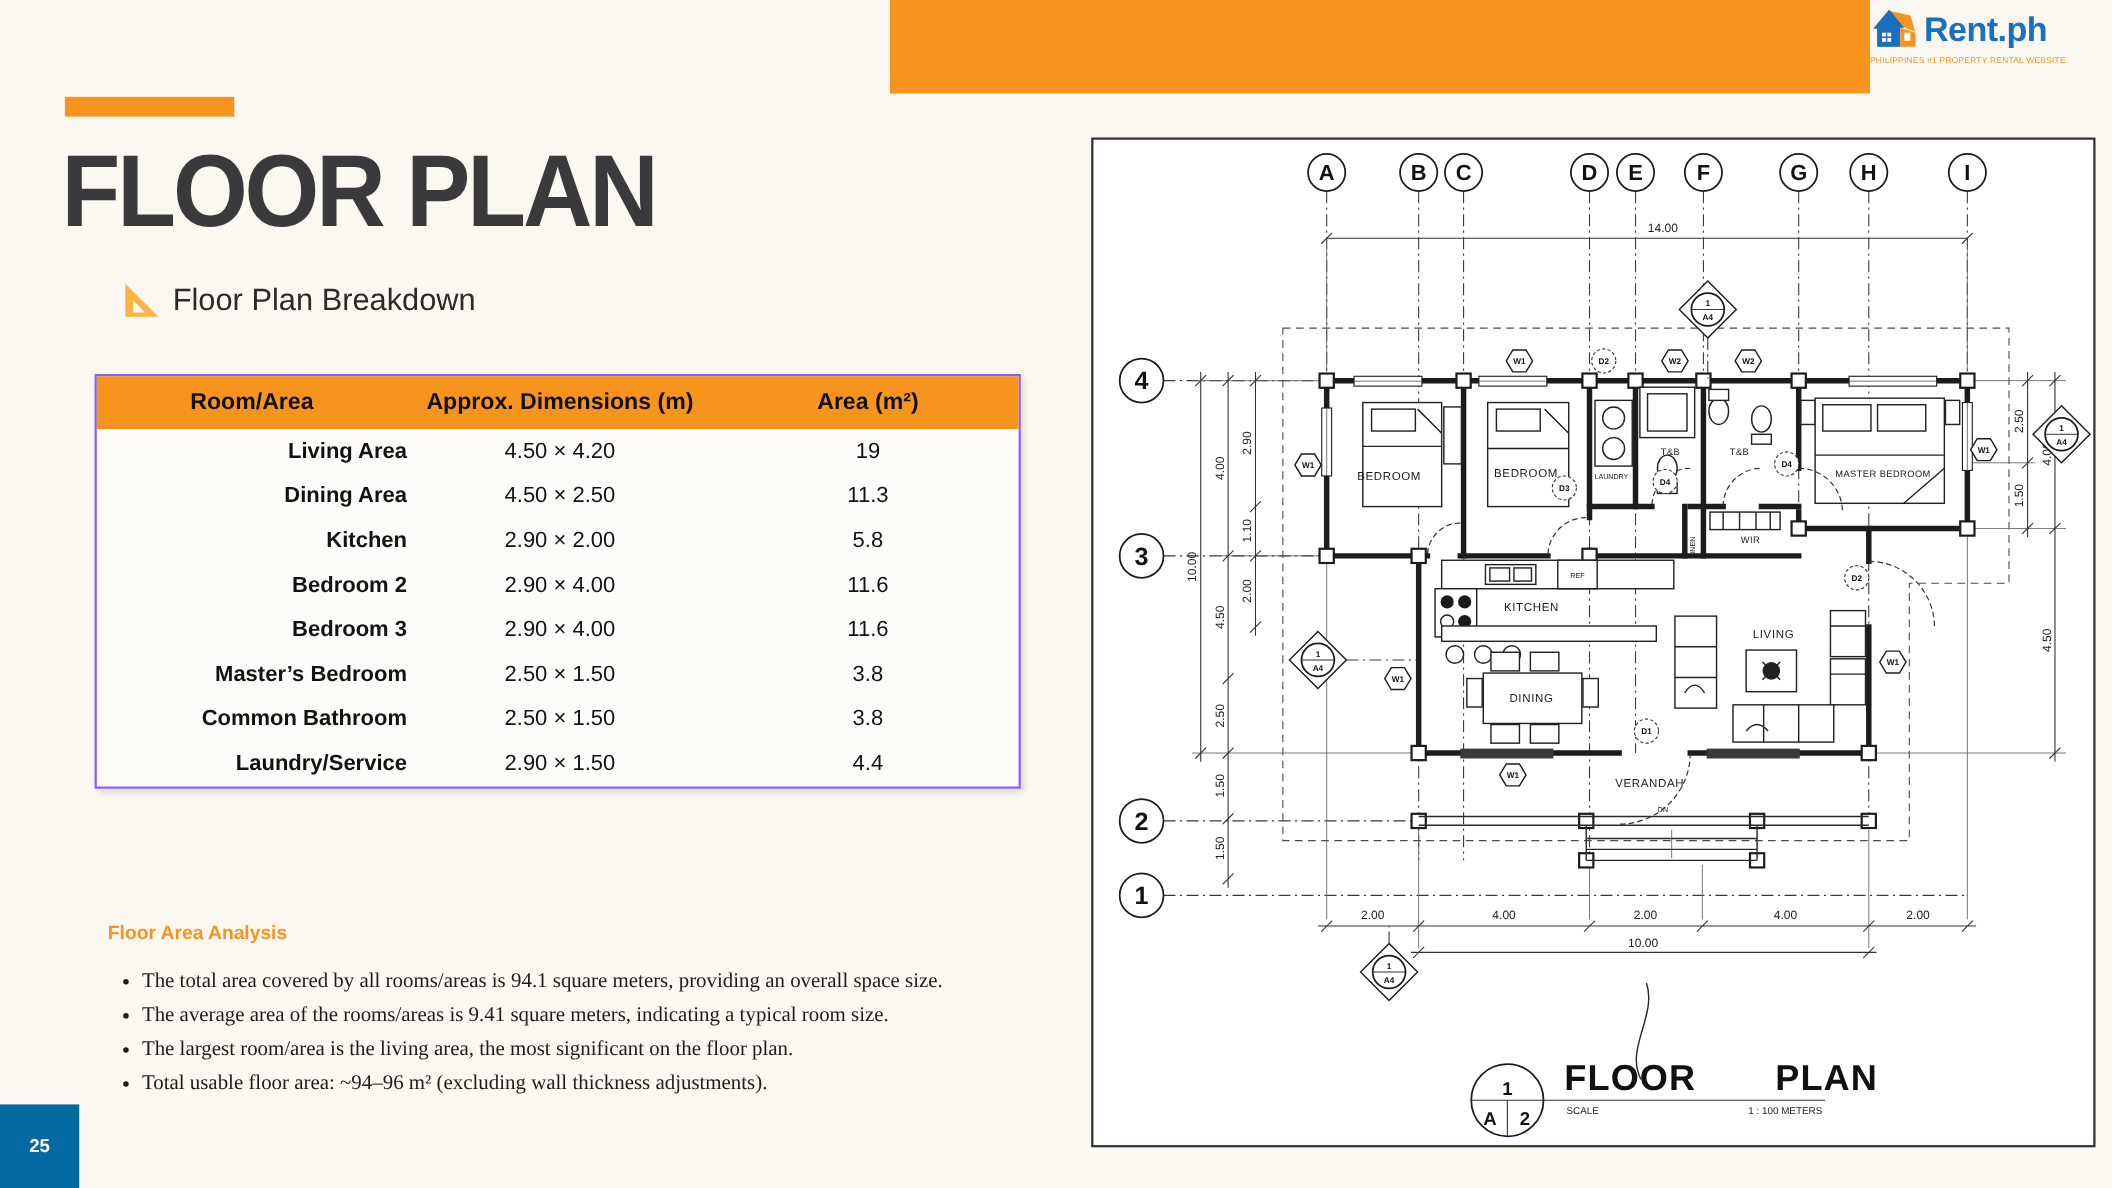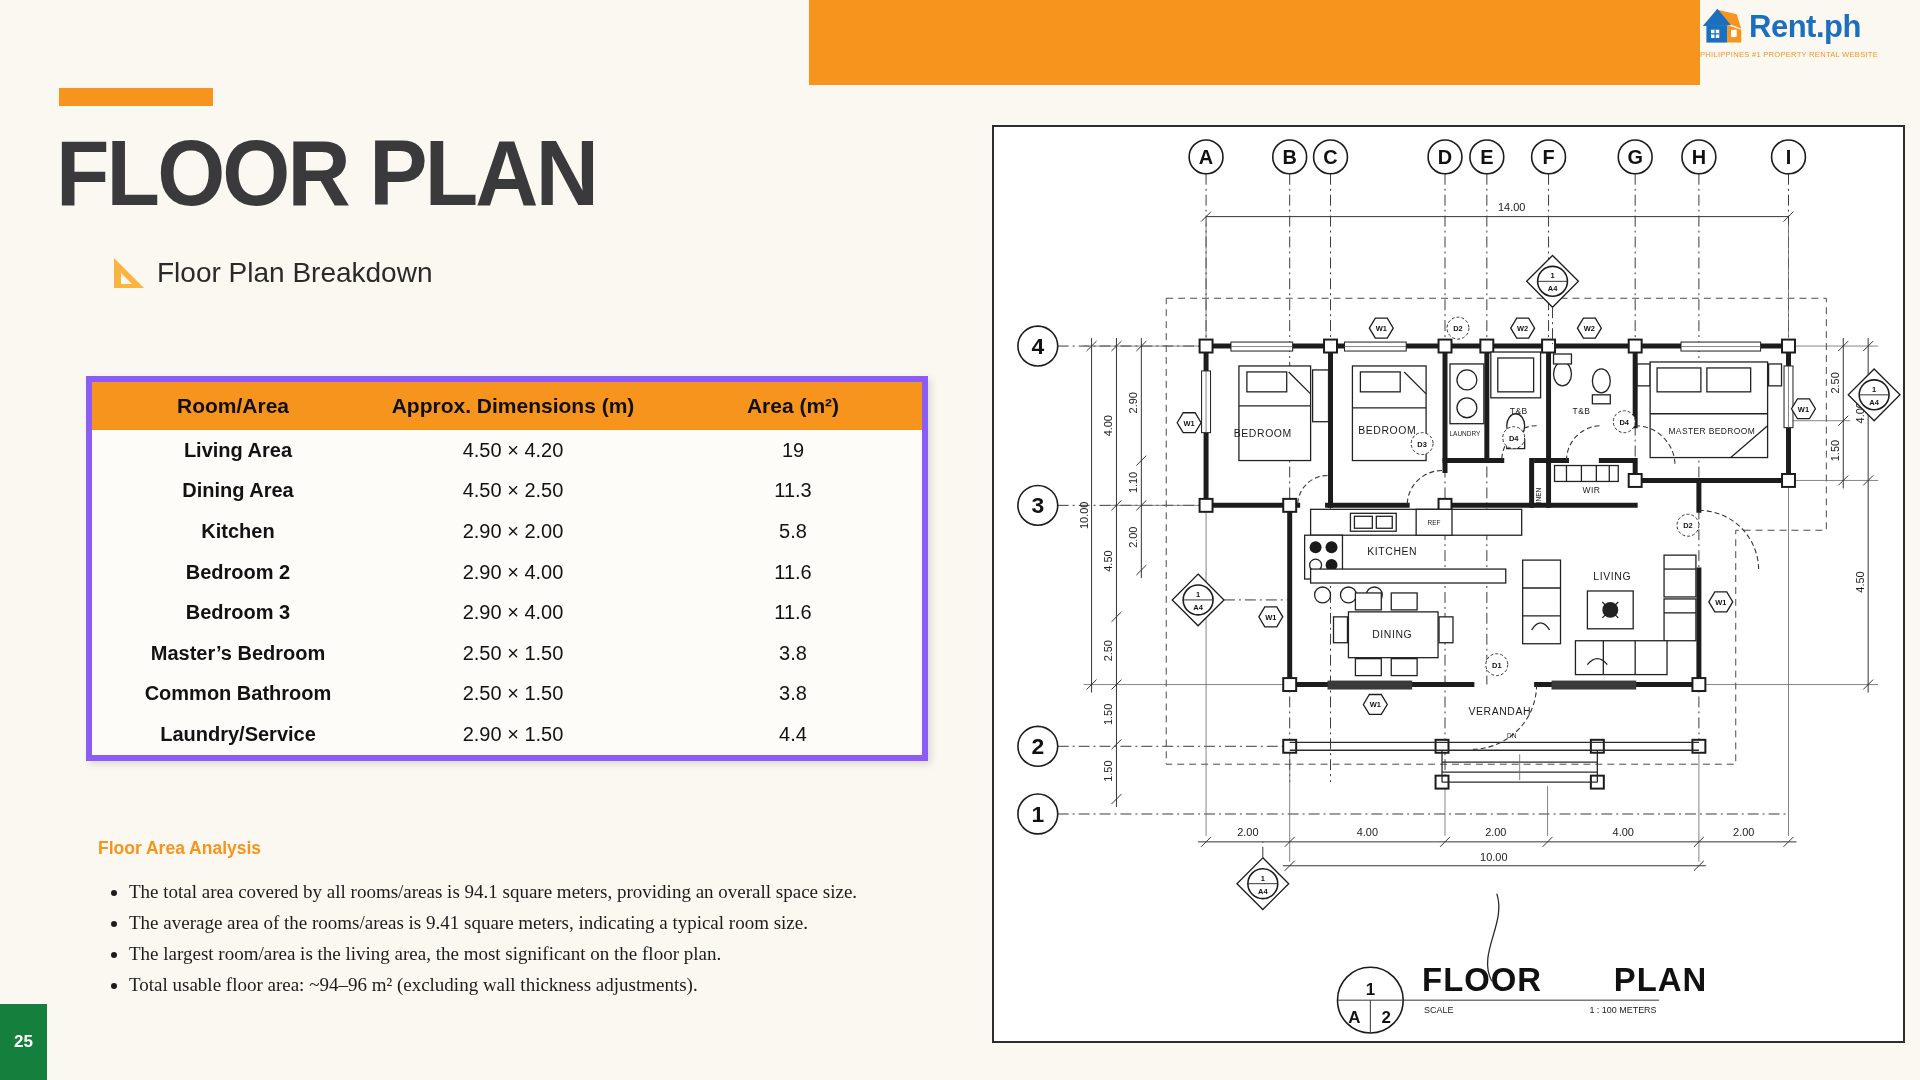--- a/index.html
+++ b/index.html
@@ -12,32 +12,32 @@
   .logo-row{display:flex;align-items:center;gap:5px;}
   .logo-name{font-size:31px;font-weight:bold;color:#1B6FBF;letter-spacing:-.5px;}
   .logo-tag{font-size:7.6px;font-weight:normal;color:#F7941D;letter-spacing:.25px;margin-top:1px;white-space:nowrap;}
   
   .accent-bar{left:59px;top:88px;width:154px;height:18px;background:#F7941D;}
   .title{left:56px;top:120px;margin:0;font-size:93px;font-weight:bold;color:#3A3A3C;
          letter-spacing:-3px;transform:scaleX(.94);transform-origin:left top;white-space:nowrap;}
   .subtitle{left:111px;top:256px;display:flex;align-items:center;gap:12px;}
   .subtitle-text{font-size:28px;color:#2A2A2A;}
   
-  .rtable{left:86px;top:340px;width:842px;border:6px solid #8b5cf6;background:#FDFCF8;
-          box-shadow:3px 3px 7px rgba(0,0,0,.13);box-sizing:border-box;margin-top:36px;}
+  .rtable{left:86px;top:340px;width:842px;border:2px solid #8b5cf6;background:#FDFCF8;
+          box-shadow:3px 3px 7px rgba(0,0,0,.13);box-sizing:border-box;}
   .t-head{display:grid;grid-template-columns:282px 278px 282px;height:48px;background:#F7941D;
           align-items:center;font-weight:bold;font-size:21px;color:#101010;text-align:center;}
   .t-row{display:grid;grid-template-columns:282px 278px 282px;height:40.6px;align-items:center;
          font-size:20px;color:#121212;text-align:center;}
-  .t-room{text-align:center;padding-left:10px;font-weight:bold;}
+  .t-room{text-align:right;padding-left:10px;font-weight:bold;}
   
   .analysis-h{left:98px;top:838px;font-size:17.5px;font-weight:bold;color:#F7941D;}
   .bullets{left:104px;top:876px;width:800px;margin:0;padding-left:25px;font-size:19px;color:#1C1C1C;line-height:31px;}
   .bullets li{margin:0;font-family:Liberation Serif, serif;}
-  .pagenum{left:0;top:1004px;width:47px;height:76px;background:#15803d;display:flex;
+  .pagenum{left:0;top:1004px;width:72px;height:76px;background:#0369a1;display:flex;
            align-items:center;justify-content:center;color:#fff;font-weight:bold;font-size:17px;}
   
   .panel{left:992px;top:125px;width:913px;height:918px;background:#fff;border:2px solid #2E2E2E;box-sizing:border-box;}
   .panel svg{display:block;width:100%;height:100%;}
   
   .wall{stroke:#1C1C1C;stroke-width:5;fill:none;stroke-linecap:square;}
   .thin{stroke:#2A2A2A;stroke-width:1.3;fill:none;}
   .xthin{stroke:#666;stroke-width:.8;fill:none;}
   .dash{stroke:#4A4A4A;stroke-width:1;fill:none;stroke-dasharray:7 5;}
   .dashdot{stroke:#3A3A3A;stroke-width:1;fill:none;stroke-dasharray:11 4 2 4;}

